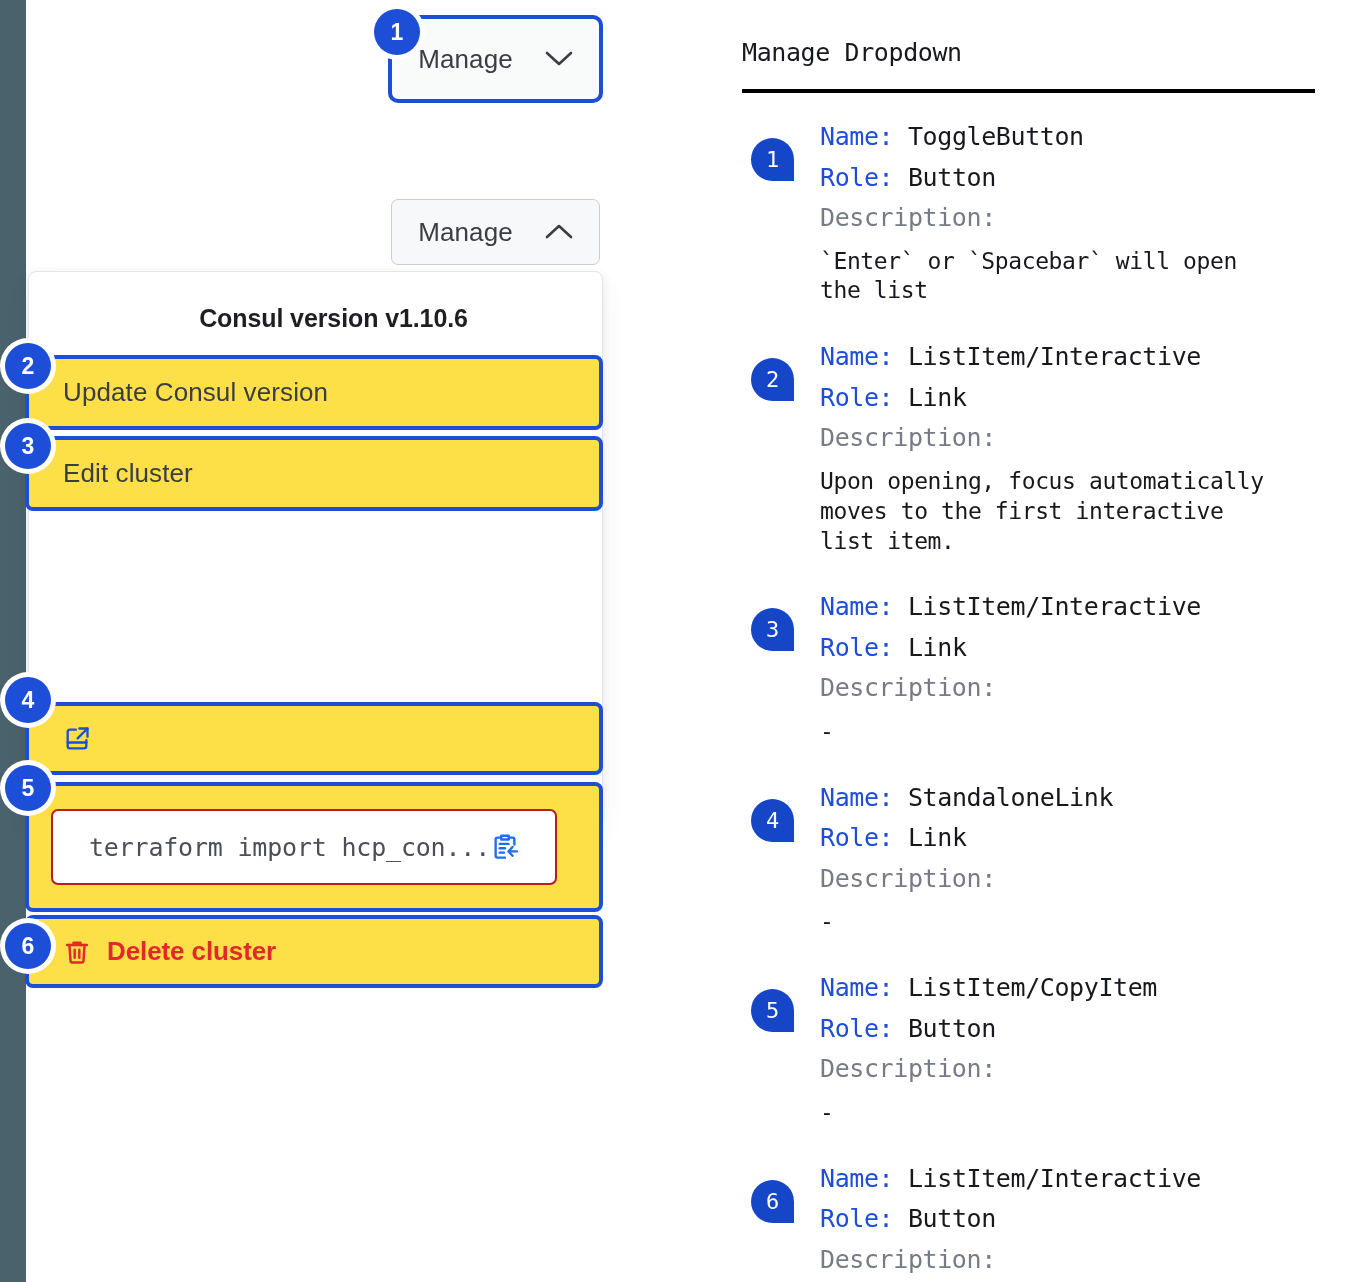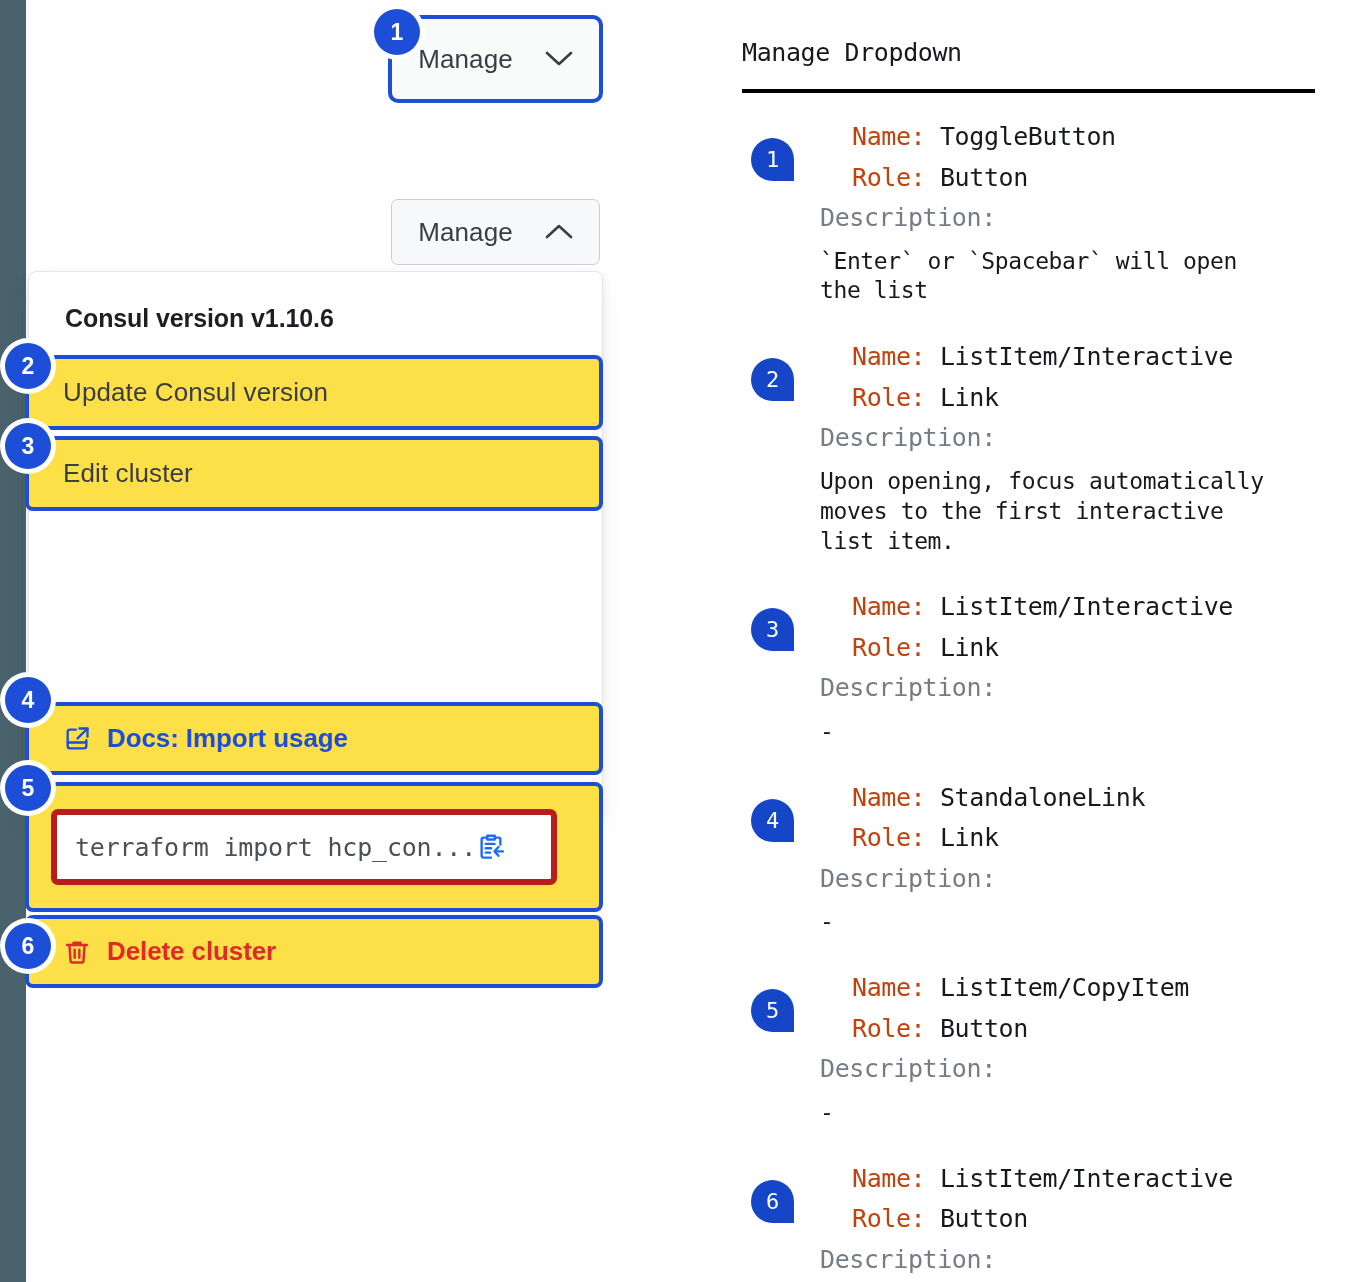--- a/index.html
+++ b/index.html
@@ -71,20 +71,21 @@
     box-shadow: 0 3px 10px rgba(60,70,90,.10), 0 14px 26px rgba(60,70,90,.06);
     padding-bottom: 1px;
   }
 
   .dd-heading {
     font-size: 25px;
     font-weight: bold;
     color: #1d1f24;
     padding: 32px 0 26px 36px;
     letter-spacing: -.1px;
+    text-align: center;
   }
 
   
   .focus-box {
     position: absolute;
     box-sizing: border-box;
     background: #fde047;
     border: 4px solid #1c4ed8;
     border-radius: 8px;
     display: flex;
@@ -139,26 +140,26 @@
   }
   .spacer-docs { height: 82px; }
   .spacer-copy { height: 136px; }
   .spacer-delete { height: 80px; }
 
   .tf-code-box {
     box-sizing: border-box;
     margin: 0 22px;
     width: 506px;
     height: 76px;
-    border: 6px solid #b91c1c;
+    border: 2px solid #b91c1c;
     border-radius: 7px;
     background: #ffffff;
     display: flex;
     align-items: center;
-    justify-content: flex-start;
+    justify-content: center;
     padding: 0 17px 0 18px;
   }
   .tf-code-text {
     font-family: "DejaVu Sans Mono", "Liberation Mono", monospace;
     font-size: 25px;
     color: #4a4f58;
     letter-spacing: -.2px;
     white-space: nowrap;
   }
 
@@ -226,21 +227,21 @@
     margin-left: 26px;
     padding-top: 1px;
   }
   .spec-line {
     font-size: 25px;
     line-height: 1.62;
     letter-spacing: -.4px;
     color: #16181d;
     white-space: pre;
   }
-  .spec-line .lbl { color: #c2410c; margin-left: 32px; }
+  .spec-line .lbl { color: #1d4ed8; }
   .spec-desc {
     font-size: 23px;
     line-height: 1.3;
     letter-spacing: -.4px;
     color: #16181d;
     white-space: pre-line;
     margin-top: 8px;
   }
 </style>
 </head>
@@ -289,21 +290,20 @@
 
   <div class="focus-box" id="row-docs">
     <span class="row-icon">
       <svg width="28" height="28" viewBox="0 0 24 24" fill="none" stroke="#1c4ed8" stroke-width="2" stroke-linecap="round" stroke-linejoin="round">
         <path d="M11 4 H6 a2 2 0 0 0 -2 2 v12 a2 2 0 0 0 2 2 h12 a2 2 0 0 0 2 -2 v-5"></path>
         <path d="M4 15 H20"></path>
         <path d="M14 3 H21 V10"></path>
         <path d="M21 3 L12.5 11.5"></path>
       </svg>
     </span>
-    <span class="link-text">Docs: Import usage</span>
   </div>
 
   <div class="focus-box" id="row-copy">
     <div class="tf-code-box">
       <span class="tf-code-text">terraform import hcp_con...</span>
       <span class="row-icon" style="margin-right:0">
         <svg width="30" height="30" viewBox="0 0 24 24" fill="none" stroke="#1c6ef2" stroke-width="1.9" stroke-linecap="round" stroke-linejoin="round">
           <path d="M9 3 h6 v3 H9 z"></path>
           <path d="M15.5 4.5 H18 a1.5 1.5 0 0 1 1.5 1.5 v4"></path>
           <path d="M8.5 4.5 H6 A1.5 1.5 0 0 0 4.5 6 v13 A1.5 1.5 0 0 0 6 20.5 h6"></path>

